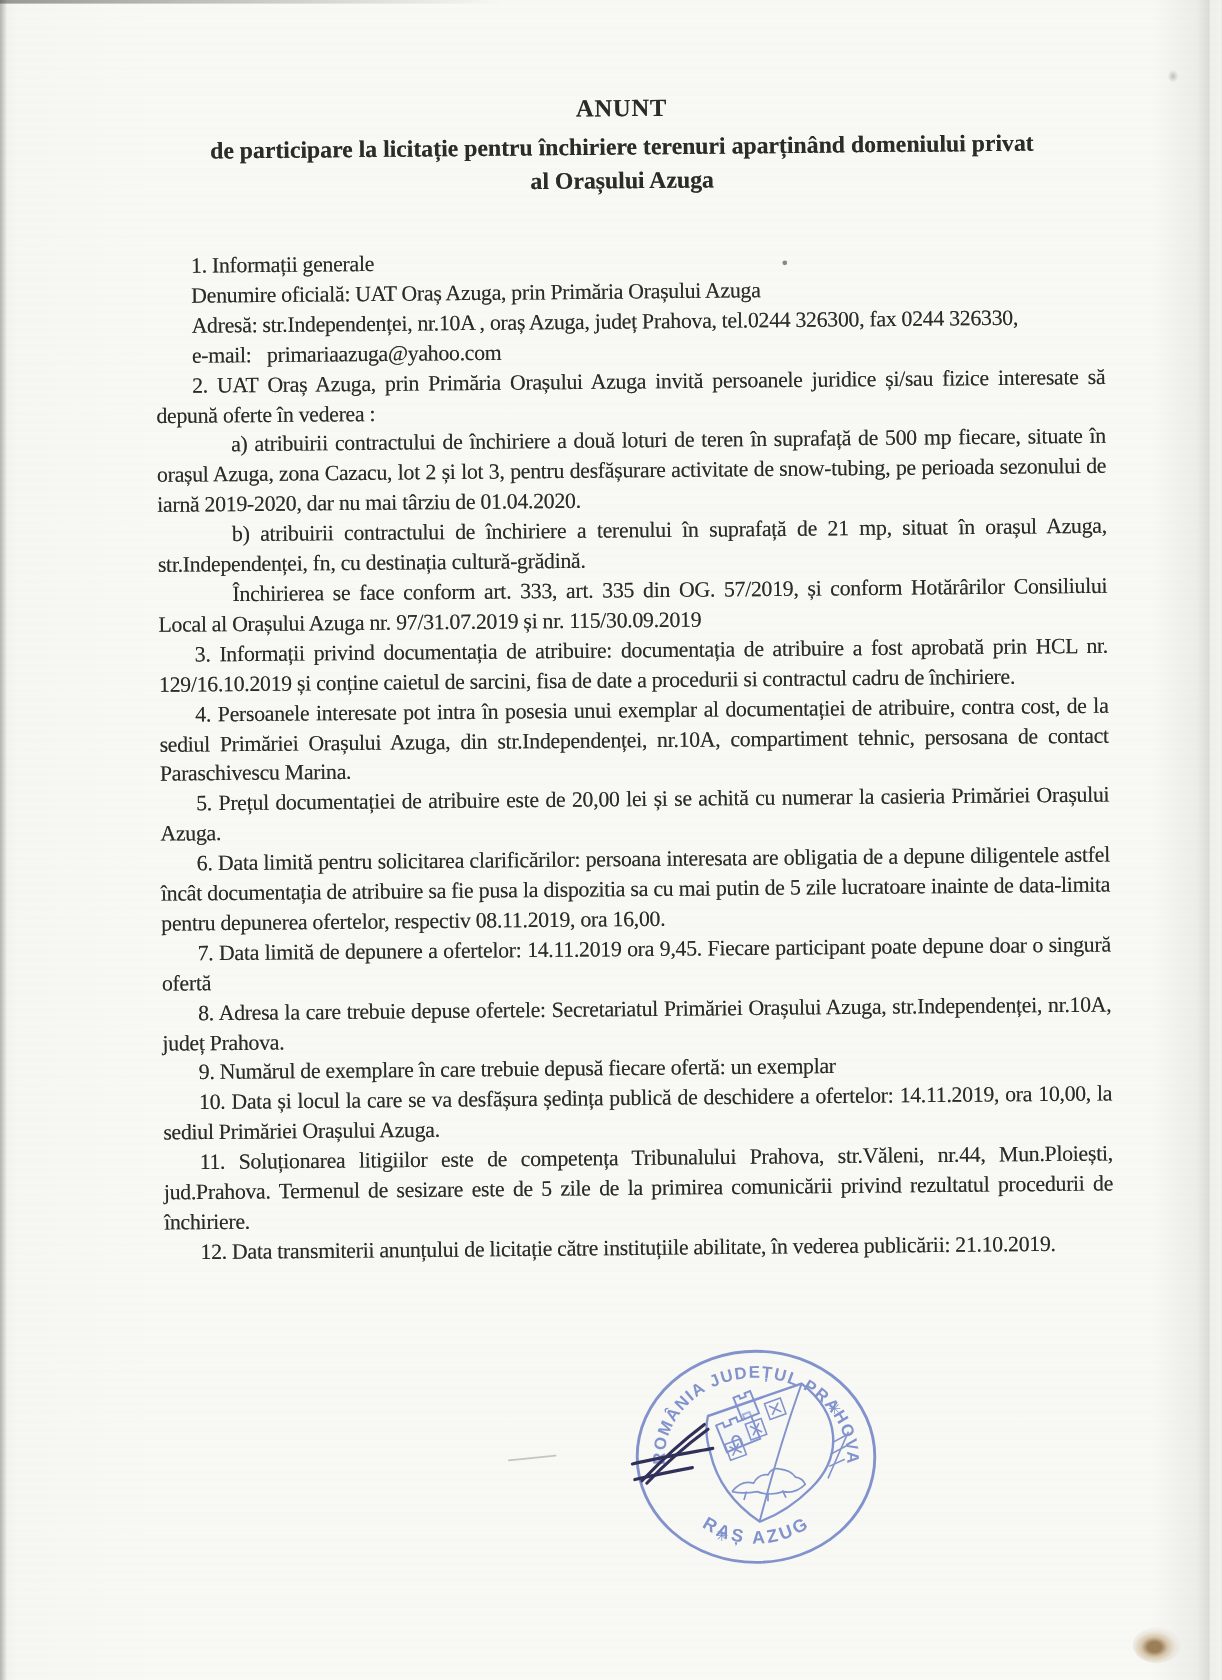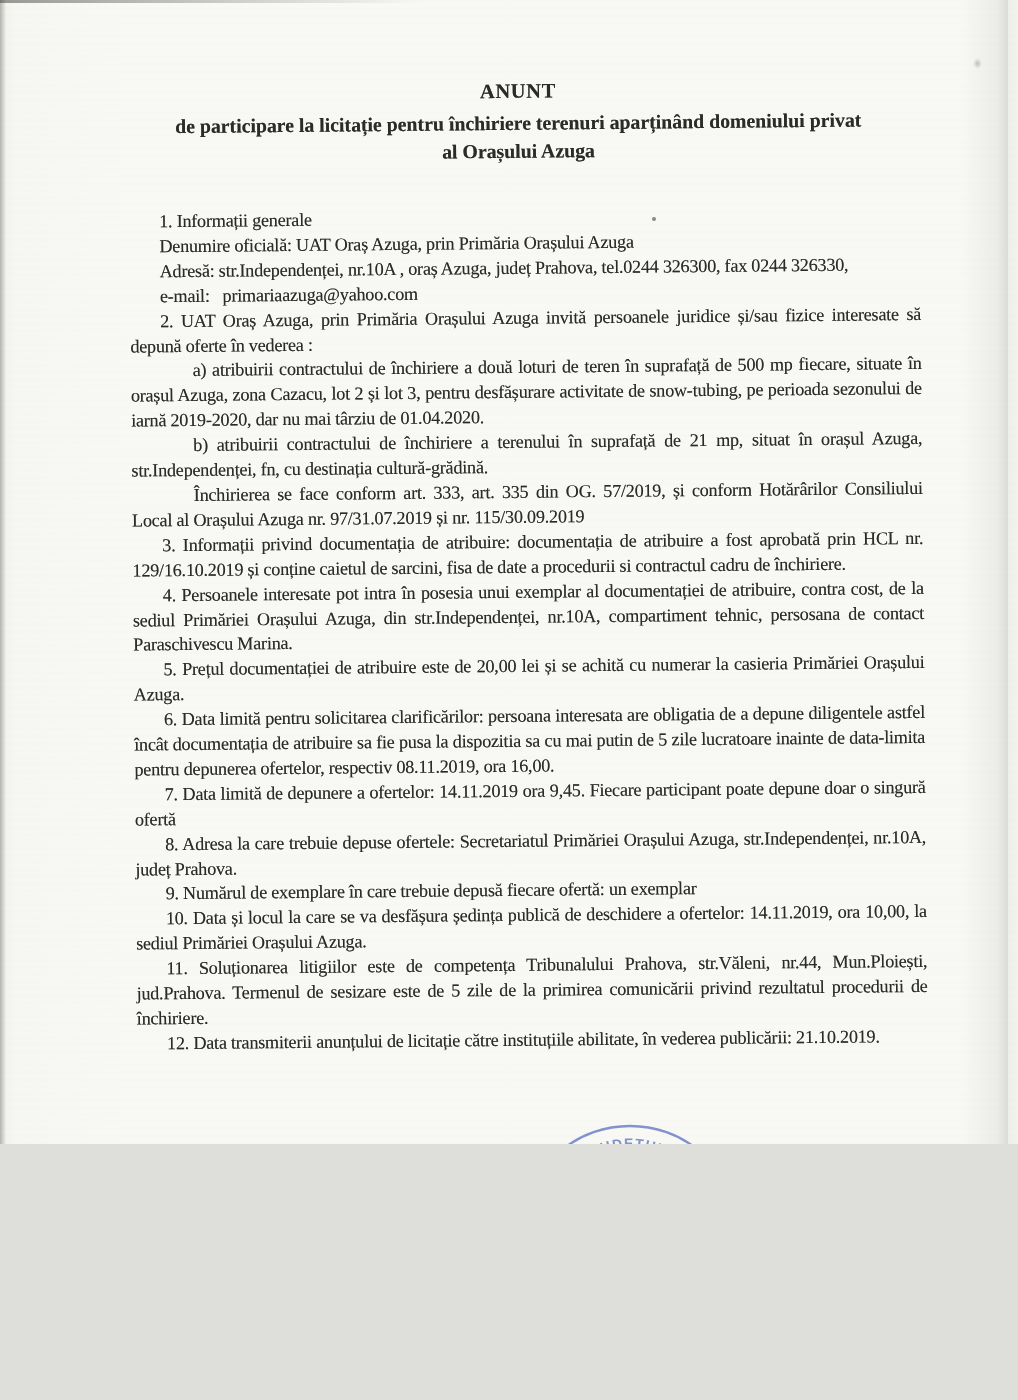--- a/index.html
+++ b/index.html
@@ -1,17 +1,17 @@
 <!DOCTYPE html>
 <html><head>
 <meta charset="utf-8">
 <style>
   html,body{margin:0;padding:0;background:#dededa;}
   .page{
-    position:relative;width:1018px;height:1144px;overflow:hidden;
+    position:relative;width:1018px;height:1400px;overflow:hidden;
     background:
       linear-gradient(90deg,#efefeb 0px,#f6f6f2 14px,#f8f8f4 120px,#f8f8f4 960px,#ebebe7 1000px,#f2f2ee 1018px),
       #f7f7f3;
     font-family:"Liberation Serif","DejaVu Serif",serif;
     color:#2b2b28;
   }
   .texture{
     position:absolute;inset:0;pointer-events:none;opacity:.35;
     background:repeating-linear-gradient(180deg,rgba(120,120,115,0.025) 0 3px,rgba(255,255,255,0.02) 3px 7px);
   }

